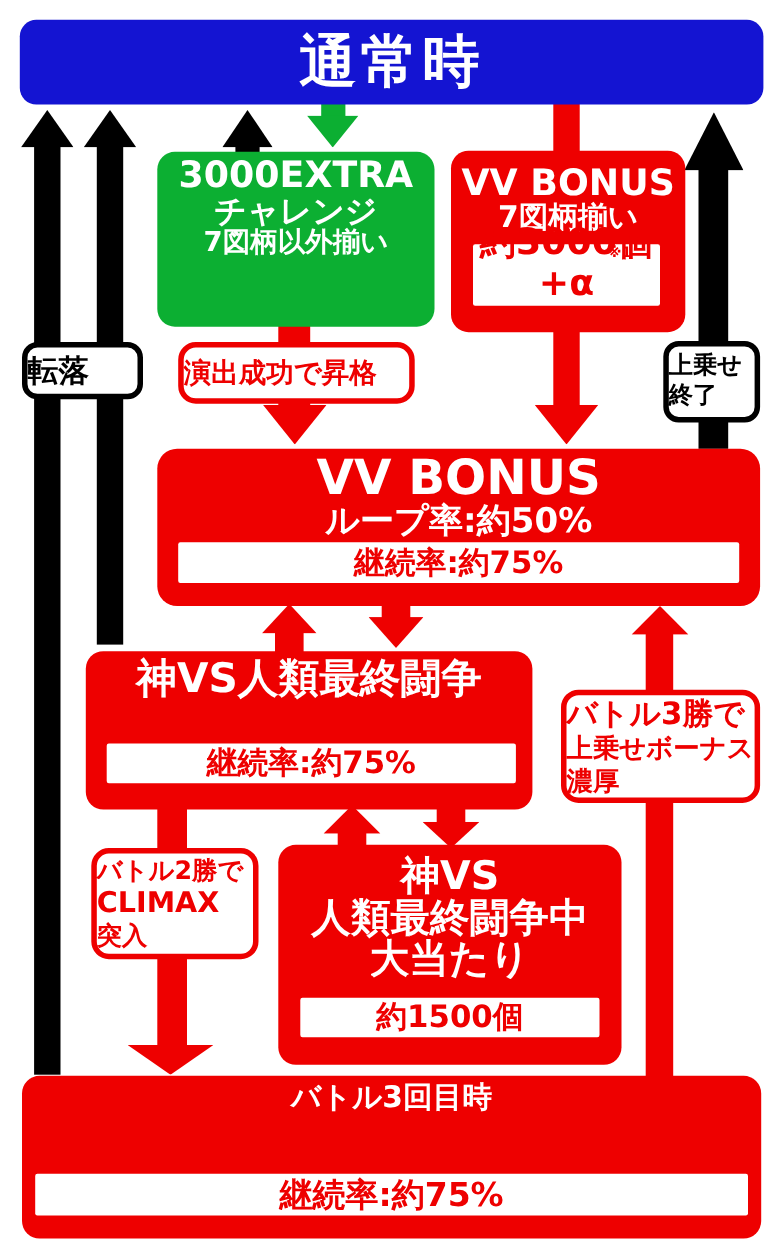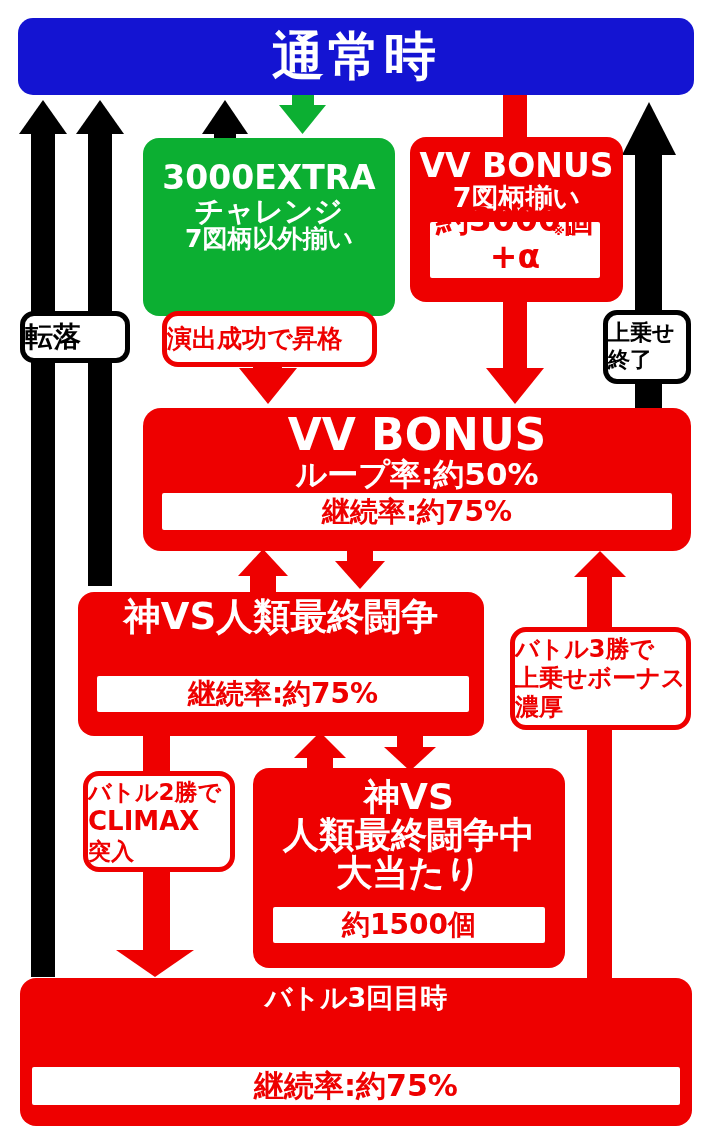--- a/index.html
+++ b/index.html
@@ -79,21 +79,21 @@
   <div class="shaft redc" style="left:397px;top:723px;width:26px;height:28px"></div>
   <div class="head down redc" style="left:384px;top:747px;width:52px;height:24px"></div>
 
   <div class="shaft redc" style="left:143px;top:723px;width:27px;height:230px"></div>
   <div class="head down redc" style="left:116px;top:950px;width:78px;height:27px"></div>
 
   <div class="banner">
     <span>通常時</span>
   </div>
 
-  <div class="box green-bg" style="left:143px;top:138px;width:252px;height:155px;padding-top:23px;">
+  <div class="box green-bg" style="left:143px;top:138px;width:252px;height:155px;padding-top:4px;">
     <div class="t-title" style="font-size:33px;">3000EXTRA</div>
     <div class="t-title" style="font-size:29px;">チャレンジ</div>
     <div class="t-title" style="font-size:25px;">7図柄以外揃い</div>
   </div>
 
   <div class="box red-bg" style="left:410px;top:137px;width:213px;height:153px;padding-top:12px;">
     <div class="t-title" style="font-size:33px;">VV BONUS</div>
     <div class="t-title" style="font-size:27px;">7図柄揃い</div>
     <div class="strip" style="left:20px;top:85px;width:170px;height:56px;align-items:flex-end;padding-bottom:3px;box-sizing:border-box;">
       <span class="note">※1</span>
@@ -123,21 +123,21 @@
   </div>
 
   <div class="box red-bg" style="left:78px;top:592px;width:406px;height:138px;padding-top:6px;">
     <div class="t-title" style="font-size:37px;">神VS人類最終闘争</div>
     <div class="strip" style="left:19px;top:84px;width:372px;height:36px;">
       <span class="red-t" style="font-size:28px;">継続率:約75%</span>
     </div>
   </div>
 
   <div class="label red-b" style="left:510px;top:627px;width:181px;height:103px;box-sizing:border-box;">
-    <span style="font-size:24px;">バトル3勝で</span>
+    <span style="font-size:28px;">バトル3勝で</span>
     <span style="font-size:24px;">上乗せボーナス</span>
     <span style="font-size:24px;">濃厚</span>
   </div>
 
   <div class="label red-b" style="left:83px;top:771px;width:152px;height:101px;box-sizing:border-box;">
     <span style="font-size:23px;">バトル2勝で</span>
     <span style="font-size:26px;">CLIMAX</span>
     <span style="font-size:23px;">突入</span>
   </div>
 

